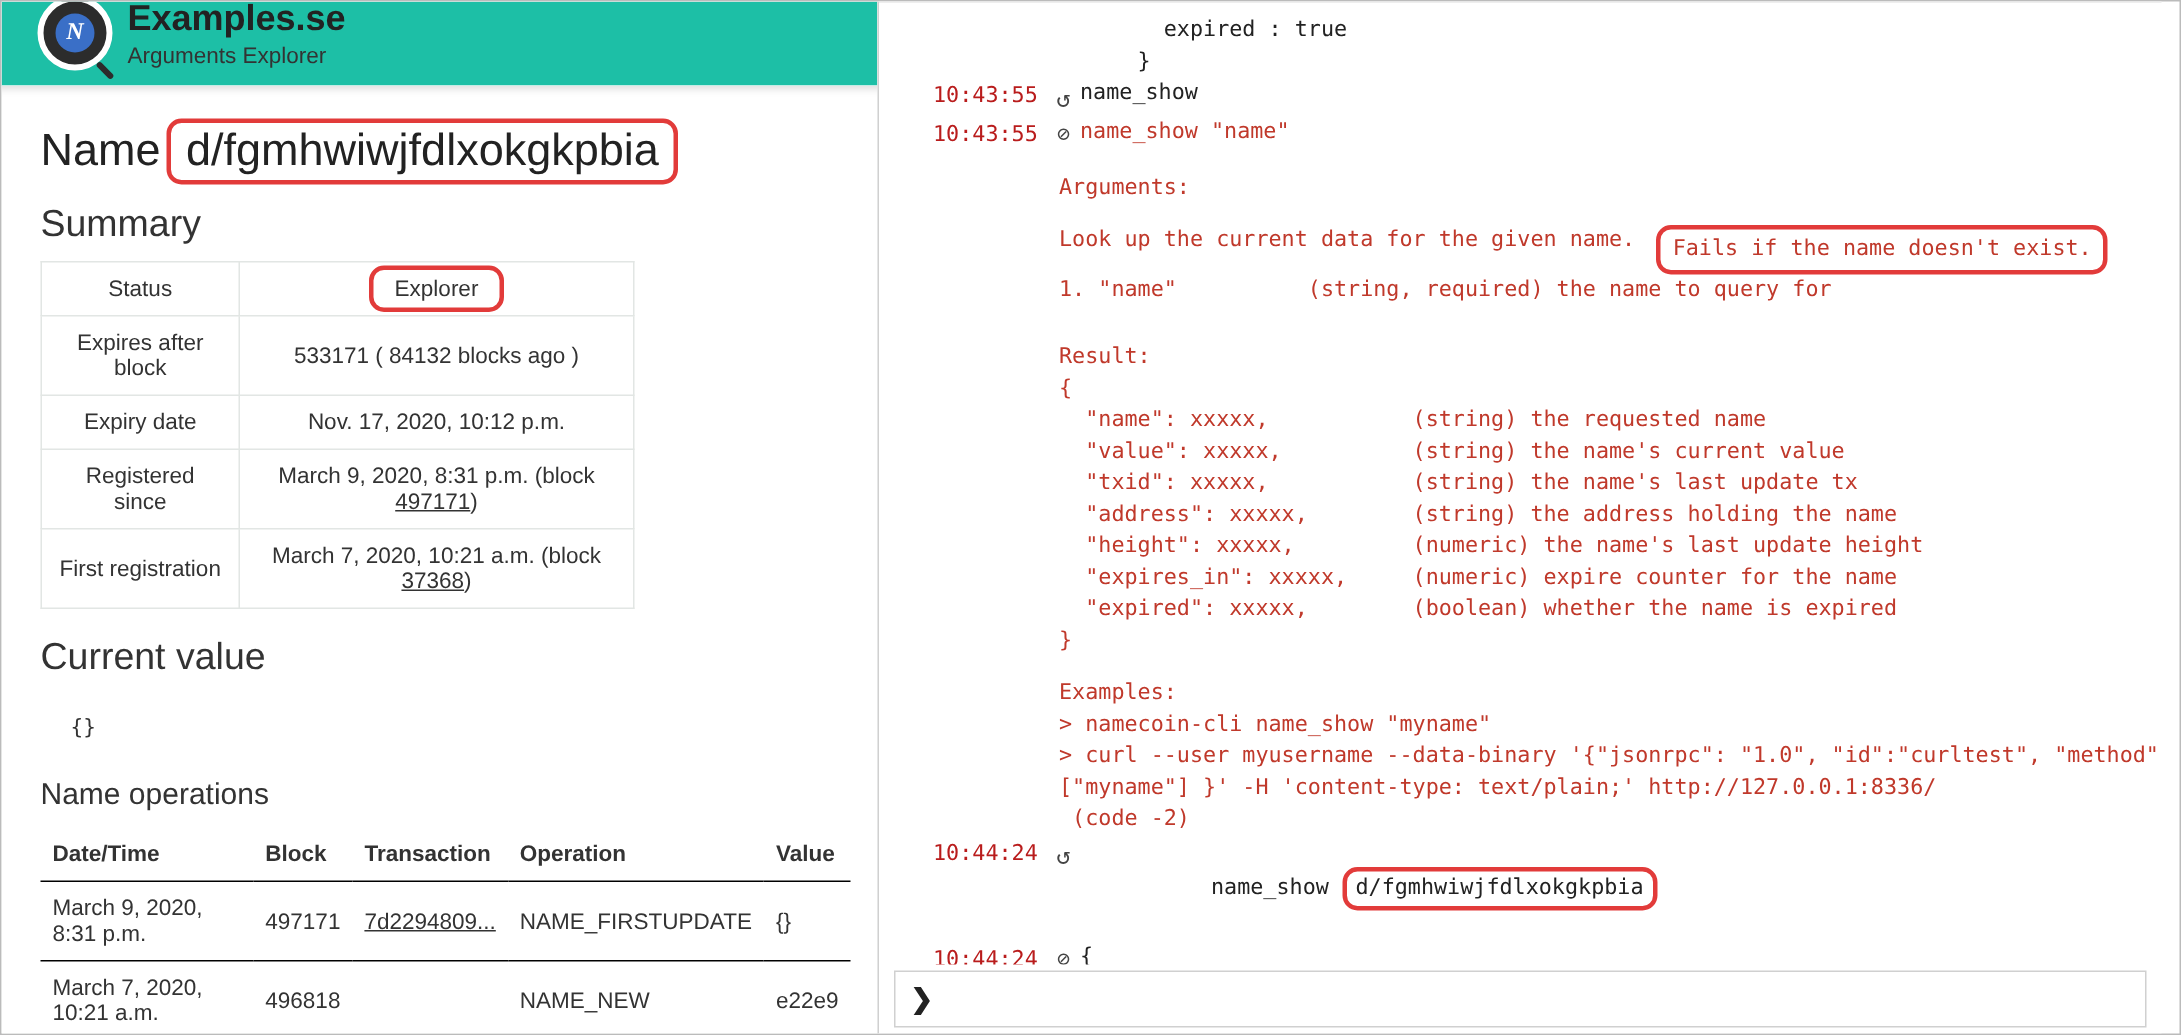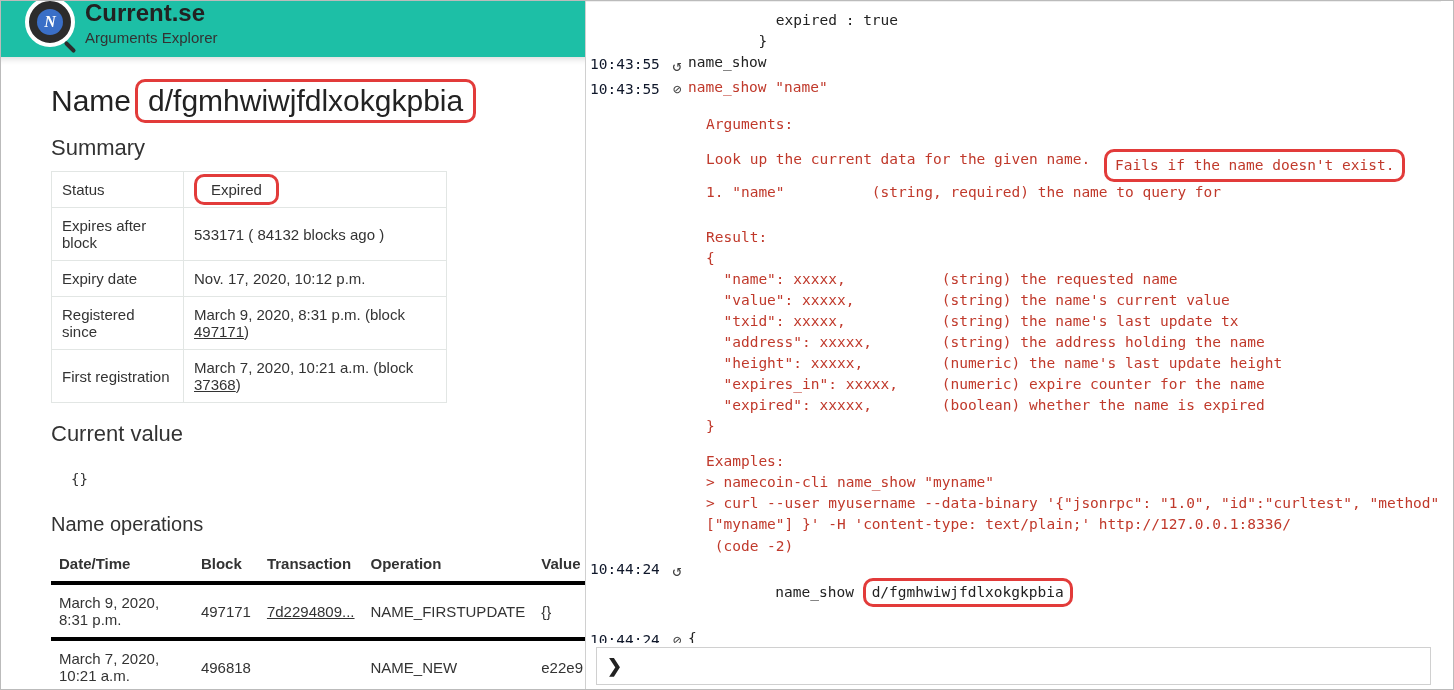--- a/index.html
+++ b/index.html
@@ -17,50 +17,50 @@
   .logo-circle:after {
     content:""; position:absolute; right:-6px; bottom:-6px;
     width:14px; height:4px; background:#2c2c2c; transform:rotate(45deg); border-radius:2px;
   }
   .logo-circle span { position:absolute; left:8px; top:8px; width:26px; height:26px; border-radius:50%;
     background:#3a6fc7; color:#fff; display:flex; align-items:center; justify-content:center;
     font-weight:bold; font-style:italic; font-family: Georgia, serif; font-size:16px; }
   .brand-title { font-size:24px; font-weight:700; color:#222; margin:0; line-height:1; }
   .brand-sub { font-size:15px; color:#333; margin-top:4px; }
 
-  .content { padding:18px 40px 0 50px; background:#fff; margin-top:0; height:634px; box-shadow: inset 0 8px 6px -6px rgba(0,0,0,0.15); }
+  .content { padding:18px 40px 0 26px; background:#fff; margin-top:0; height:634px; box-shadow: inset 0 8px 6px -6px rgba(0,0,0,0.15); }
   .page-name { font-size:30px; font-weight:400; color:#222; margin:4px 0 12px 0; display:flex; align-items:baseline; }
   .page-name .label { margin-right:4px; }
   .page-name .name-val { font-weight:400; }
 
-  .section-title { font-size:22px; margin:8px 0 10px 0; font-weight:400; }
+  .section-title { font-size:25px; margin:8px 0 10px 0; font-weight:400; }
   table.summary { width:396px; border-collapse:collapse; background:#fff; }
-  table.summary td { padding:9px 10px; border:1px solid #e2e6e4; font-size:15px; }
+  table.summary td { padding:9px 10px; border:1px solid #e2e6e4; font-size:15px;text-align:center; }
   table.summary td:first-child { width:132px; color:#333; }
 
   .currval { margin-top:8px; background:#fff; width:396px; }
   .currval .codebox { padding:14px 20px; font-family: ui-monospace, Menlo, Consolas, monospace; font-size:14px; }
 
   .ops-title { font-size:20px; margin:12px 0 10px 0; }
   table.ops { width:540px; border-collapse:collapse; }
-  table.ops th, table.ops td { text-align:left; padding:9px 8px; font-size:15px; border-top:4px solid #000000; }
+  table.ops th, table.ops td { text-align:left; padding:9px 8px; font-size:15px; border-top:1px solid #000000; }
   table.ops th { border-top:none; }
 
   a.link { color:#333; text-decoration:underline; }
 
   
   .hl {
     border:3px solid #E23B3A; border-radius:10px; padding:2px 10px;
   }
 
   
   .right-pane { width:856px; height:100%; background:#fff; border-left:1px solid #d0d0d0; display:flex; flex-direction:column; position:relative; }
   .console-scroll { flex:1; overflow:hidden; padding:8px 10px 8px 4px; font-family: ui-monospace, Menlo, Consolas, monospace; font-size:14.5px; line-height:1.45; border-top:1px solid #eee; }
   .console-line { display:flex; }
-  .ts { width:76px; text-align:center; color:#0f172a; padding-right:14px; flex-shrink:0; padding-top:2px; }
+  .ts { width:76px; text-align:center; color:#b91c1c; padding-right:14px; flex-shrink:0; padding-top:2px;margin-left:32px; }
   .gicon { width:22px; flex-shrink:0; display:flex; justify-content:center; color:#444; padding-top:2px; }
   .txt { flex:1; white-space:pre; overflow:hidden; }
   .red { color:#C0392B; }
   .blk { color:#222; }
   .indent { padding-left:116px; }
   .hl2 {
     border:3px solid #E23B3A; border-radius:10px; padding:3px 8px; display:inline-block;
   }
 
   
@@ -84,37 +84,37 @@
 <div class="root">
 
   <div class="left-pane">
     <div class="left-header">
       <div class="logo-wrap">
         <div class="logo-circle">
             <span>N</span>
           </div>
       </div>
       <div style="padding-top:0px;">
-        <div class="brand-title">Current.se</div>
+        <div class="brand-title">Examples.se</div>
         <div class="brand-sub">Arguments Explorer</div>
       </div>
     </div>
 
     <div class="content">
       <h1 class="page-name">
         <span class="label">Name</span>
         <span class="hl"><span class="name-val">d/fgmhwiwjfdlxokgkpbia</span></span>
       </h1>
 
       <div class="section-title">Summary</div>
       <table class="summary">
         <tbody>
             <tr>
           <td>Status</td>
-          <td><span class="hl" style="padding:4px 14px;">Expired</span></td>
+          <td><span class="hl" style="padding:4px 14px;">Explorer</span></td>
         </tr>
         <tr>
           <td>Expires after block</td>
           <td>533171 ( 84132 blocks ago )</td>
         </tr>
         <tr>
           <td>Expiry date</td>
           <td>Nov. 17, 2020, 10:12 p.m.</td>
         </tr>
         <tr>

